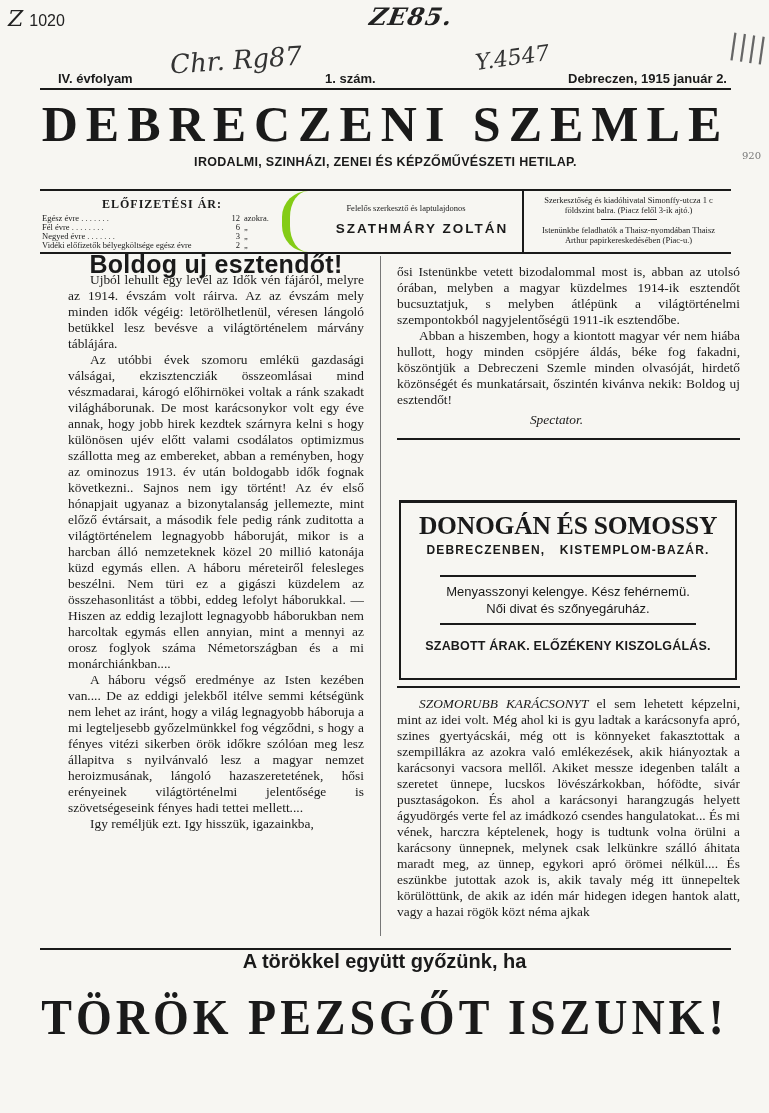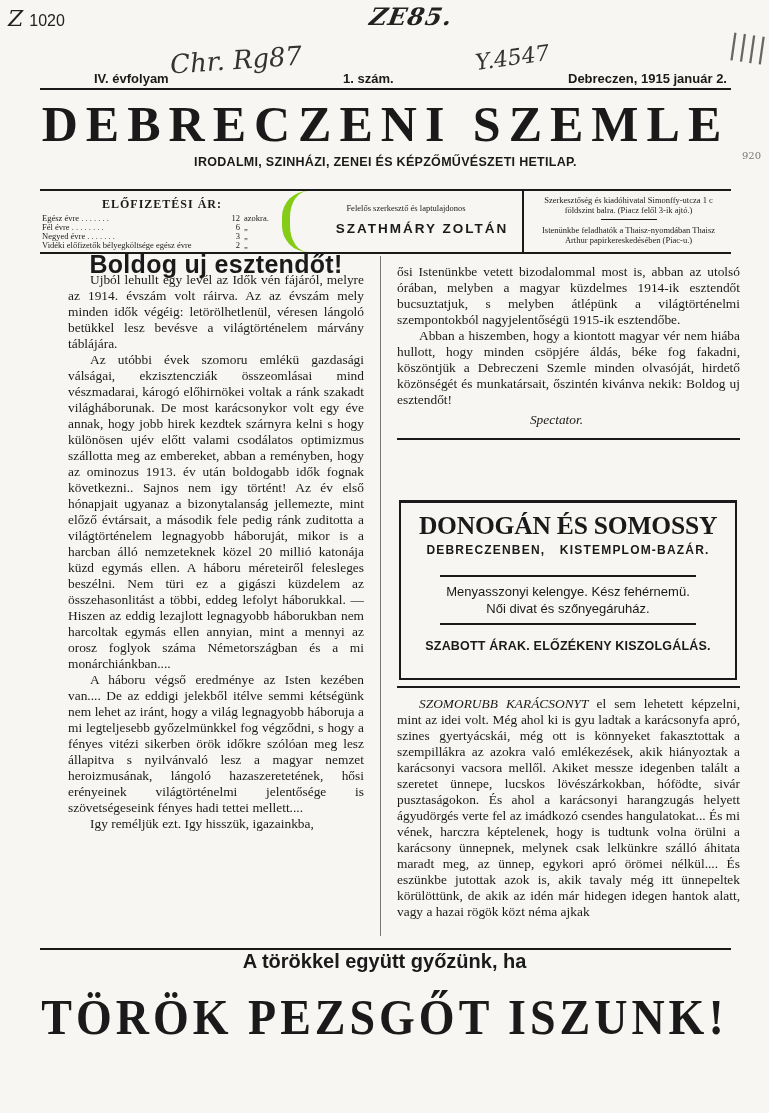--- a/index.html
+++ b/index.html
@@ -9,21 +9,21 @@
     font-family:"Liberation Serif","DejaVu Serif",serif;
   }
   .abs { position:absolute; }
   .handnote { font-family:"DejaVu Serif",serif; color:#222; }
   .stamp-top { left:8px; top:6px; font-size:22px; font-style:italic; }
   .stamp-top .num { font-family:"Liberation Sans",sans-serif; font-size:16px; font-style:normal; margin-left:6px; }
   .stamp-mid { left:370px; top:2px; font-size:24px; font-weight:bold; font-style:italic; letter-spacing:1px; transform:skewX(-10deg); }
   .scribble1 { left:170px; top:45px; font-size:26px; font-style:italic; color:#333; transform:rotate(-4deg); }
   .scribble2 { left:475px; top:45px; font-size:22px; font-style:italic; color:#333; transform:rotate(-8deg); }
 
-  .meta-row { left:58px; right:42px; top:66px; height:20px; font-family:"Liberation Sans",sans-serif; font-weight:bold; font-size:13px; display:flex; justify-content:space-between; align-items:flex-end;margin-left:36px; }
+  .meta-row { left:58px; right:42px; top:66px; height:20px; font-family:"Liberation Sans",sans-serif; font-weight:bold; font-size:13px; display:flex; justify-content:space-between; align-items:flex-end; }
   .rule { position:absolute; left:40px; right:38px; height:2px; background:#1a1a1a; }
   .masthead { left:40px; right:38px; top:96px; text-align:center; font-family:"Liberation Serif",serif; font-weight:bold; font-size:50px; letter-spacing:8px; line-height:56px; }
   .subtitle { left:40px; right:38px; top:155px; text-align:center; font-family:"Liberation Sans",sans-serif; font-weight:bold; font-size:12.5px; letter-spacing:0.3px; }
 
   .info-box { left:40px; right:38px; top:189px; height:61px; display:flex; border-top:2px solid #1a1a1a; border-bottom:2px solid #1a1a1a; }
   .info-col { position:relative; }
   .info-col.c1 { width:240px; padding:6px 0 0 2px; }
   .info-col.c2 { width:232px; border-left:8px solid #84cc16; text-align:center; padding-top:12px;border-radius:26px; }
   .info-col.c3 { flex:1; border-left:2px solid #1a1a1a; text-align:center; padding:4px 6px 0 8px; font-size:8.5px; line-height:10px; }
   .price-title { text-align:center; font-weight:bold; font-size:12px; letter-spacing:1px; margin-bottom:2px; }
@@ -117,21 +117,21 @@
 
 <div class="col col-left">
   <p class="headline">Boldog uj esztendőt!</p>
   <p>Ujból lehullt egy levél az Idők vén fájáról, melyre az 1914. évszám volt ráirva. Az az évszám mely minden idők végéig: letörölhetlenül, véresen lángoló betükkel lesz bevésve a világtörténelem márvány táblájára.</p>
   <p>Az utóbbi évek szomoru emlékü gazdasági válságai, ekzisztencziák összeomlásai mind vészmadarai, károgó előhirnökei voltak a ránk szakadt világháborunak. De most karácsonykor volt egy éve annak, hogy jobb hirek kezdtek szárnyra kelni s hogy különösen ujév előtt valami csodálatos optimizmus szállotta meg az embereket, abban a reményben, hogy az ominozus 1913. év után boldogabb idők fognak következni.. Sajnos nem igy történt! Az év első hónapjait ugyanaz a bizonytalanság jellemezte, mint előző évtársait, a második fele pedig ránk zuditotta a világtörténelem legnagyobb háboruját, mikor is a harcban álló nemzeteknek közel 20 millió katonája küzd egymás ellen. A háboru méreteiről felesleges beszélni. Nem türi ez a gigászi küzdelem az összehasonlitást a többi, eddeg lefolyt háborukkal. — Hiszen az eddig lezajlott legnagyobb háborukban nem harcoltak egymás ellen annyian, mint a mennyi az orosz foglyok száma Németországban és a mi monárchiánkban....</p>
   <p>A háboru végső eredménye az Isten kezében van.... De az eddigi jelekből itélve semmi kétségünk nem lehet az iránt, hogy a világ legnagyobb háboruja a mi legteljesebb győzelmünkkel fog végződni, s hogy a fényes vitézi sikerben örök időkre szólóan meg lesz állapitva s nyilvánvaló lesz a magyar nemzet heroizmusának, lángoló hazaszeretetének, hősi erényeinek világtörténelmi jelentősége is szövetségeseink fényes hadi tettei mellett....</p>
   <p>Igy reméljük ezt. Igy hisszük, igazainkba,</p>
 </div>
 
 <div class="col col-right">
-  <p style="text-indent:0;margin-top:8px;">ősi Istenünkbe vetett bizodalommal most is, abban az utolsó órában, melyben a magyar küzdelmes 1914-ik esztendőt bucsuztatjuk, s melyben átlépünk a világtörténelmi szempontokból nagyjelentőségü 1915-ik esztendőbe.</p>
+  <p style="text-indent:0;margin-top:8px;">ősi Istenünkbe vetett bizodalommal most is, abban az utolsó órában, melyben a magyar küzdelmes 1914-ik esztendőt bucsuztatjuk, s melyben átlépünk a világtörténelmi szempontokból nagyjelentőségü 1911-ik esztendőbe.</p>
   <p>Abban a hiszemben, hogy a kiontott magyar vér nem hiába hullott, hogy minden csöpjére áldás, béke fog fakadni, köszöntjük a Debreczeni Szemle minden olvasóját, hirdető közönségét és munkatársait, őszintén kivánva nekik: Boldog uj esztendőt!</p>
   <div class="signature">Spectator.</div>
   <div class="hr" style="margin-top:10px;"></div>
 </div>
 
 <div class="ad-box">
   <div class="ad-name">DONOGÁN ÉS SOMOSSY</div>
   <div class="ad-loc">DEBRECZENBEN,  KISTEMPLOM-BAZÁR.</div>
   <div style="height:18px;"></div>
   <div class="ad-rule"></div>

